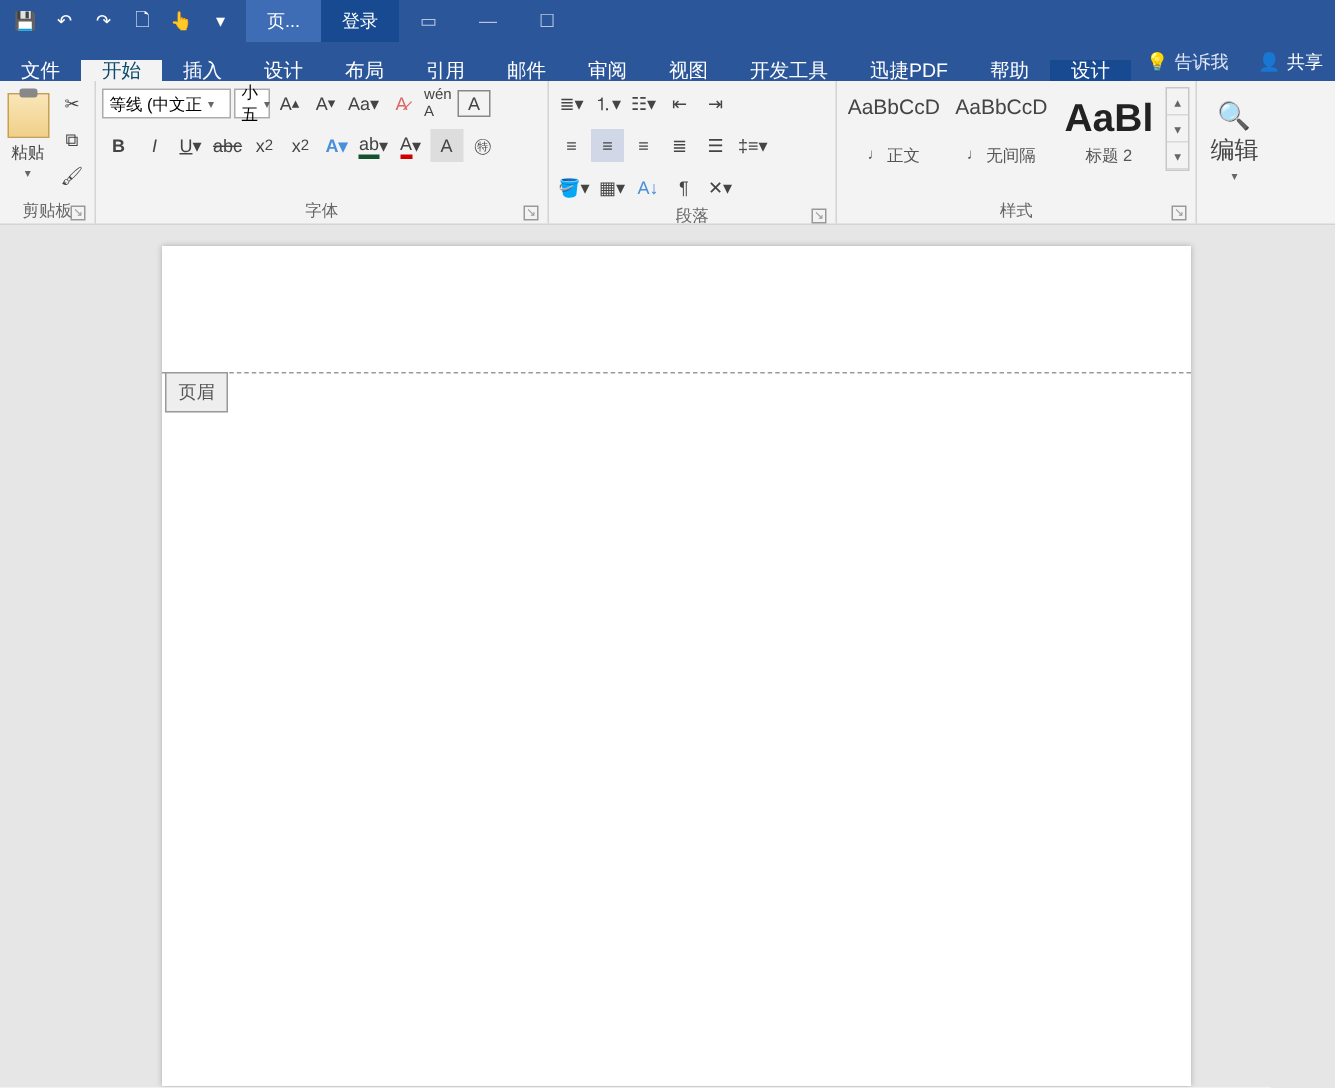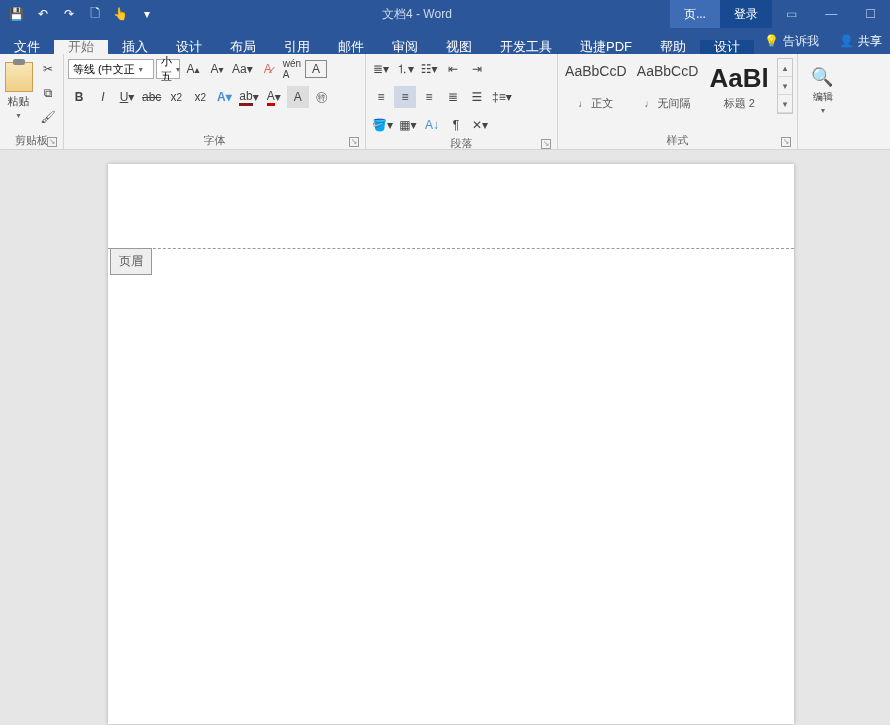--- a/index.html
+++ b/index.html
@@ -10,21 +10,21 @@
 .qat-btn { width: 22px; height: 22px; display: flex; align-items: center; justify-content: center; cursor: pointer; color: #fff; }
 .title-center { flex: 1; text-align: center; color: #cfd8ea; font-size: 12px; }
 .title-right { display: flex; align-items: center; height: 100%; }
 .tr-btn { padding: 0 14px; height: 28px; display: flex; align-items: center; justify-content: center; color: #fff; font-size: 12px; cursor: pointer; }
 .tr-highlight { background: #3e6db5; }
 .tr-login { background: #174a90; }
 .tr-dim { color: #b8c5e0; }
 
 .tabs { height: 26px; background: #2b579a; display: flex; align-items: stretch; color: #fff; }
 .tab { padding: 0 14px; display: flex; align-items: center; font-size: 13px; cursor: pointer; white-space: nowrap; margin-top: 12px; }
-.tab.active { background: #f3f3f3; color: #737373; }
+.tab.active { background: #f3f3f3; color: #0c4a6e; }
 .tab.design { background: #174a90; color: #fff; }
 .tell-me { display: flex; align-items: center; gap: 4px; padding: 0 10px; font-size: 12px; color: #e2e8f5; }
 .share { margin-left: auto; display: flex; align-items: center; gap: 4px; padding: 0 8px; font-size: 12px; }
 
 .ribbon { background: #f3f3f3; height: 96px; border-bottom: 1px solid #d4d4d4; display: flex; }
 .group { border-right: 1px solid #d4d4d4; display: flex; flex-direction: column; padding: 2px 4px 0; }
 .group-body { flex: 1; display: flex; align-items: flex-start; gap: 4px; padding-top: 2px; }
 .group-label { height: 18px; display: flex; align-items: center; justify-content: center; font-size: 11px; color: #666; position: relative; }
 .group-label .launcher { position: absolute; right: 2px; bottom: 2px; width: 10px; height: 10px; border: 1px solid #999; font-size: 8px; line-height: 8px; text-align: center; color: #999; cursor: pointer; }
 
@@ -59,21 +59,20 @@
 
 <div class="titlebar">
   <div class="qat">
     <div class="qat-btn">💾</div>
     <div class="qat-btn">↶</div>
     <div class="qat-btn">↷</div>
     <div class="qat-btn">🗋</div>
     <div class="qat-btn">👆</div>
     <div class="qat-btn">▾</div>
   </div>
-  <div class="title-center">文档4 - Word</div>
   <div class="title-right">
     <div class="tr-btn tr-highlight">页...</div>
     <div class="tr-btn tr-login">登录</div>
     <div class="tr-btn tr-dim">▭</div>
     <div class="tr-btn tr-dim">—</div>
     <div class="tr-btn tr-dim">☐</div>
   </div>
 </div>
 
 <div class="tabs">
@@ -146,21 +145,21 @@
         <div class="btn">
             <i>I</i>
           </div>
         <div class="btn"><u>U</u>▾</div>
         <div class="btn">
             <s>abc</s>
           </div>
         <div class="btn">x<sub>2</sub></div>
         <div class="btn">x<sup>2</sup></div>
         <div class="btn" style="color:#4a90d9;font-weight:bold">A▾</div>
-        <div class="btn"><span style="border-bottom:3px solid #7f1d1d">ab</span>▾</div>
+        <div class="btn"><span style="border-bottom:3px solid #14532d">ab</span>▾</div>
         <div class="btn"><span style="border-bottom:3px solid #d00000">A</span>▾</div>
         <div class="btn" style="background:#ddd;width:18px">A</div>
         <div class="btn">㊕</div>
       </div>
     </div>
     <div class="group-label">
       <span>字体</span>
       <div class="launcher">↘</div>
     </div>
   </div>
@@ -227,21 +226,21 @@
     <div class="group-label">
       <span>样式</span>
       <div class="launcher">↘</div>
     </div>
   </div>
 
   <div class="group" style="width:50px;border-right:none">
     <div class="group-body" style="justify-content:center">
       <div class="vstack">
         <span style="font-size:18px;margin-top:8px">🔍</span>
-        <span style="font-size:10px;color:#444">编辑</span>
+        <span style="font-size:16px;color:#444">编辑</span>
         <span style="font-size:8px;color:#666">▾</span>
       </div>
     </div>
     <div class="group-label"></div>
   </div>
 </div>
 
 <div class="doc-area">
   <div class="page">
     <div class="dashed"></div>

